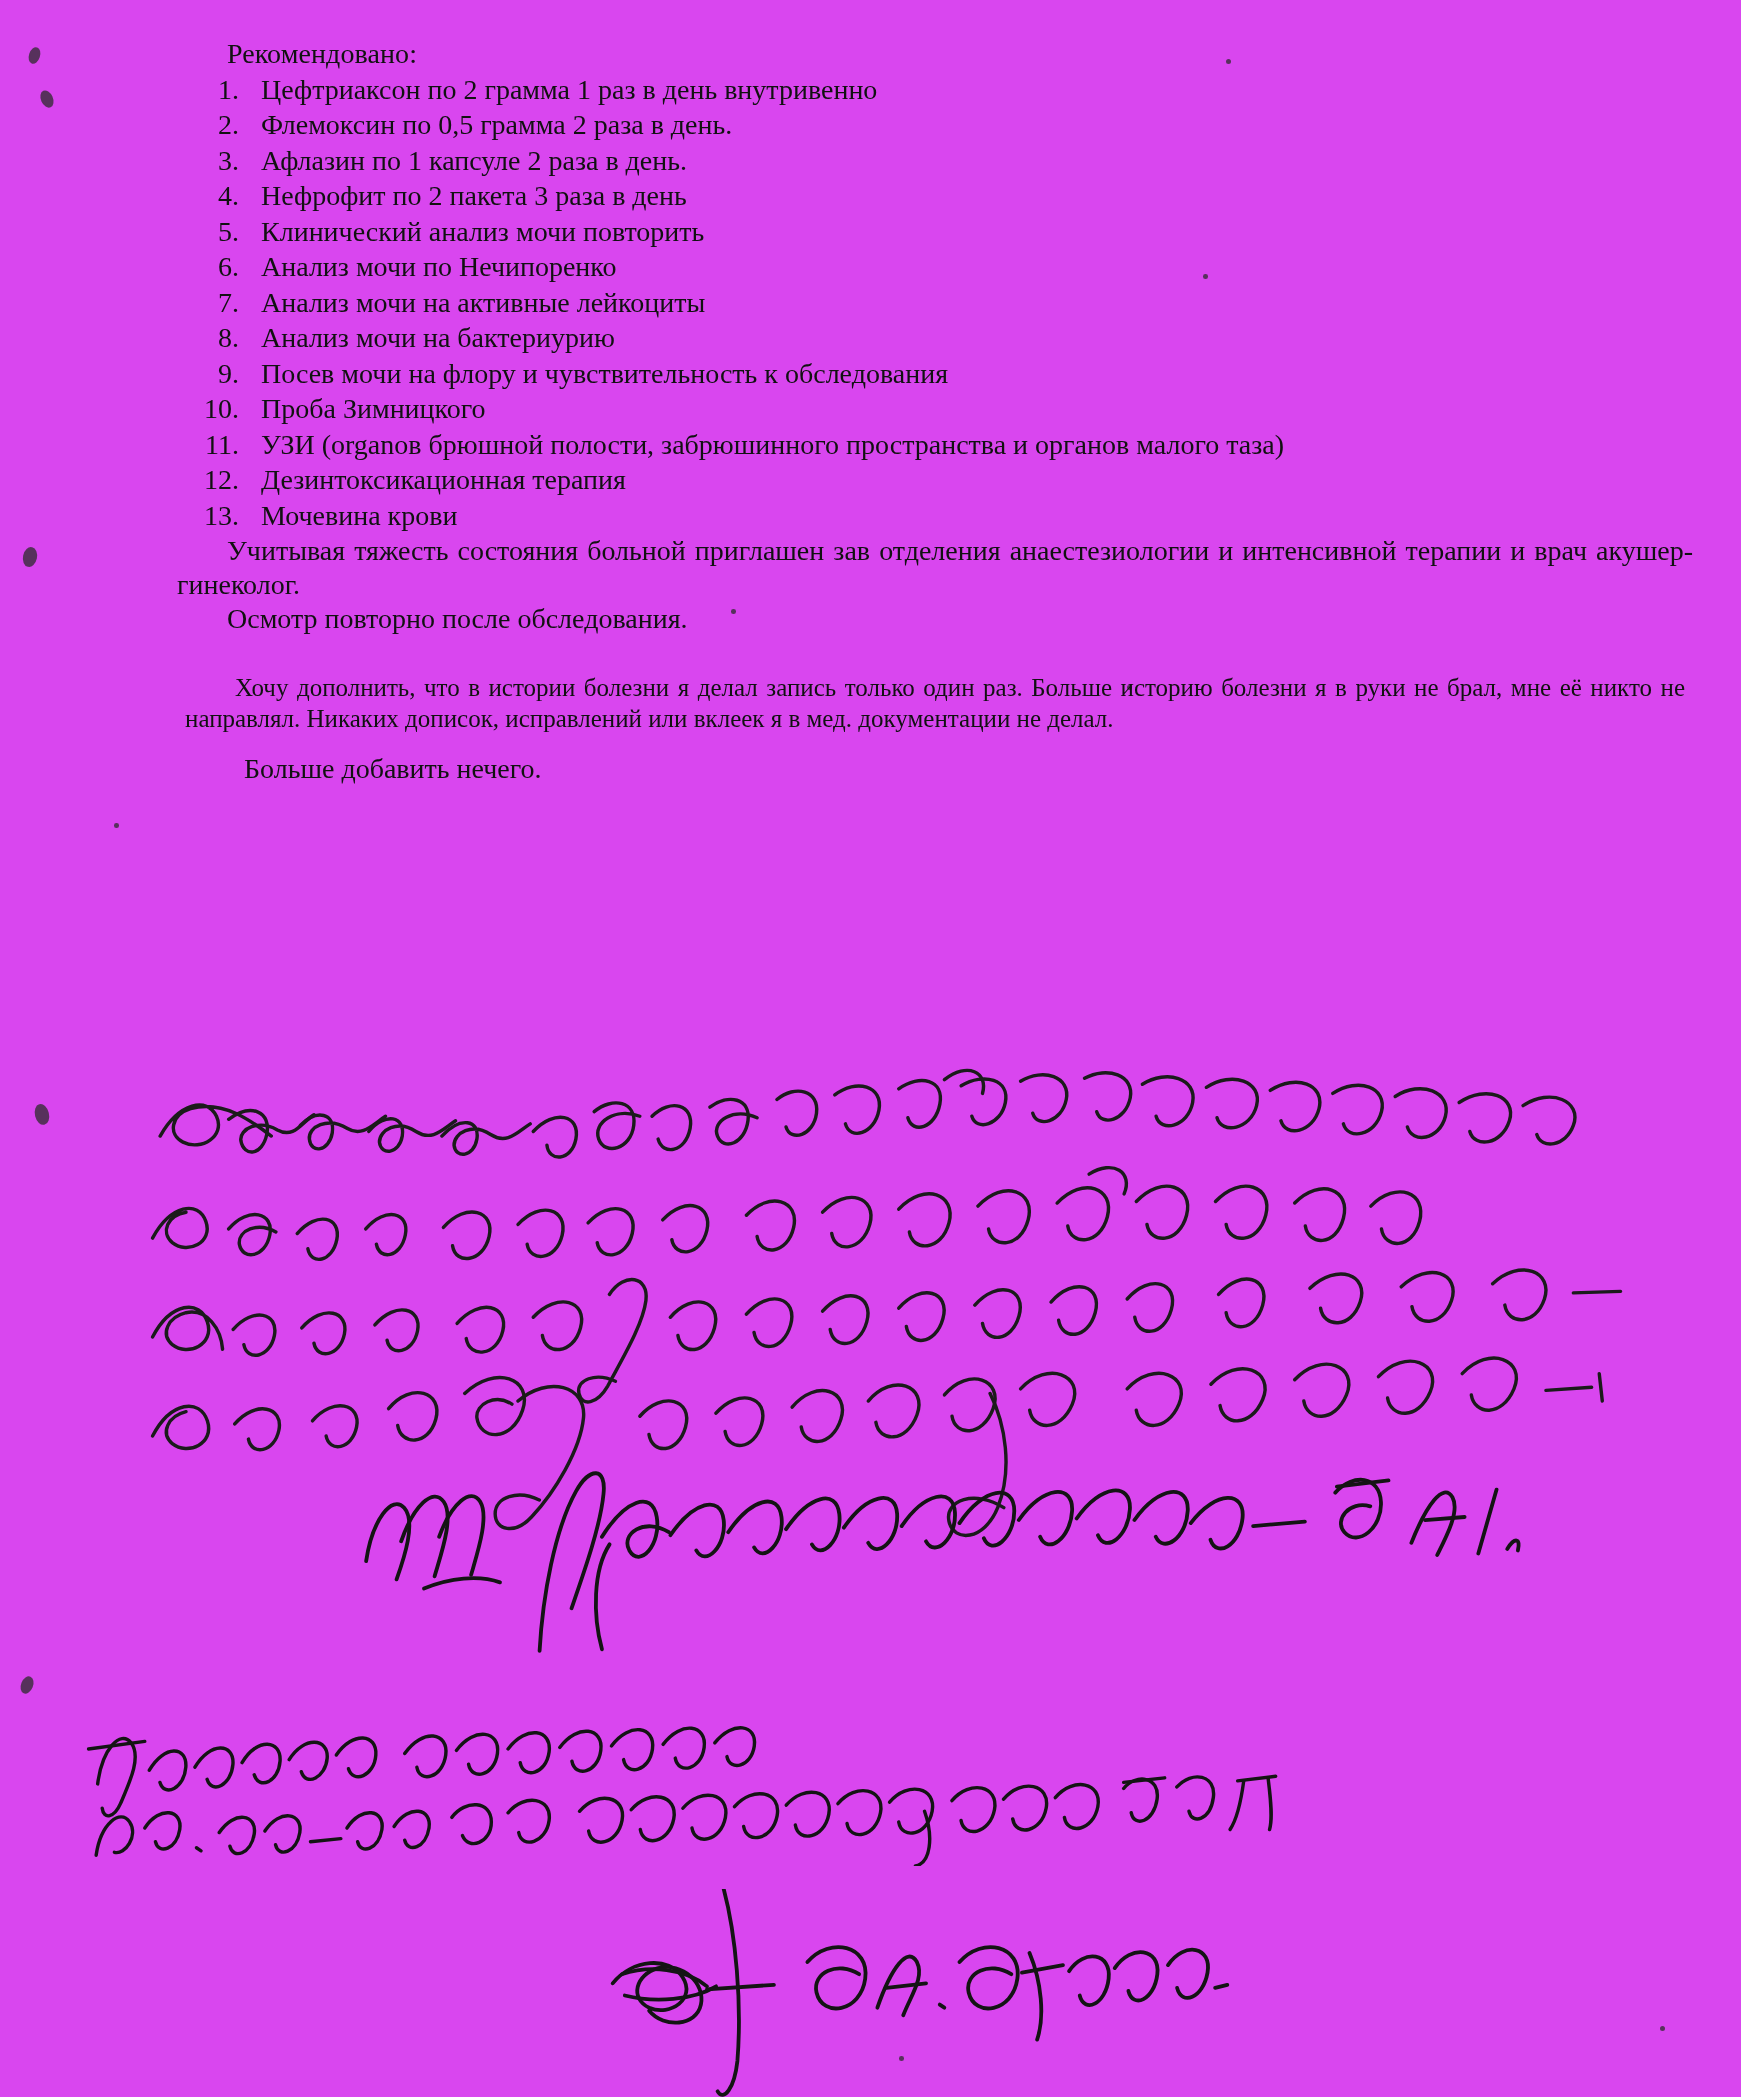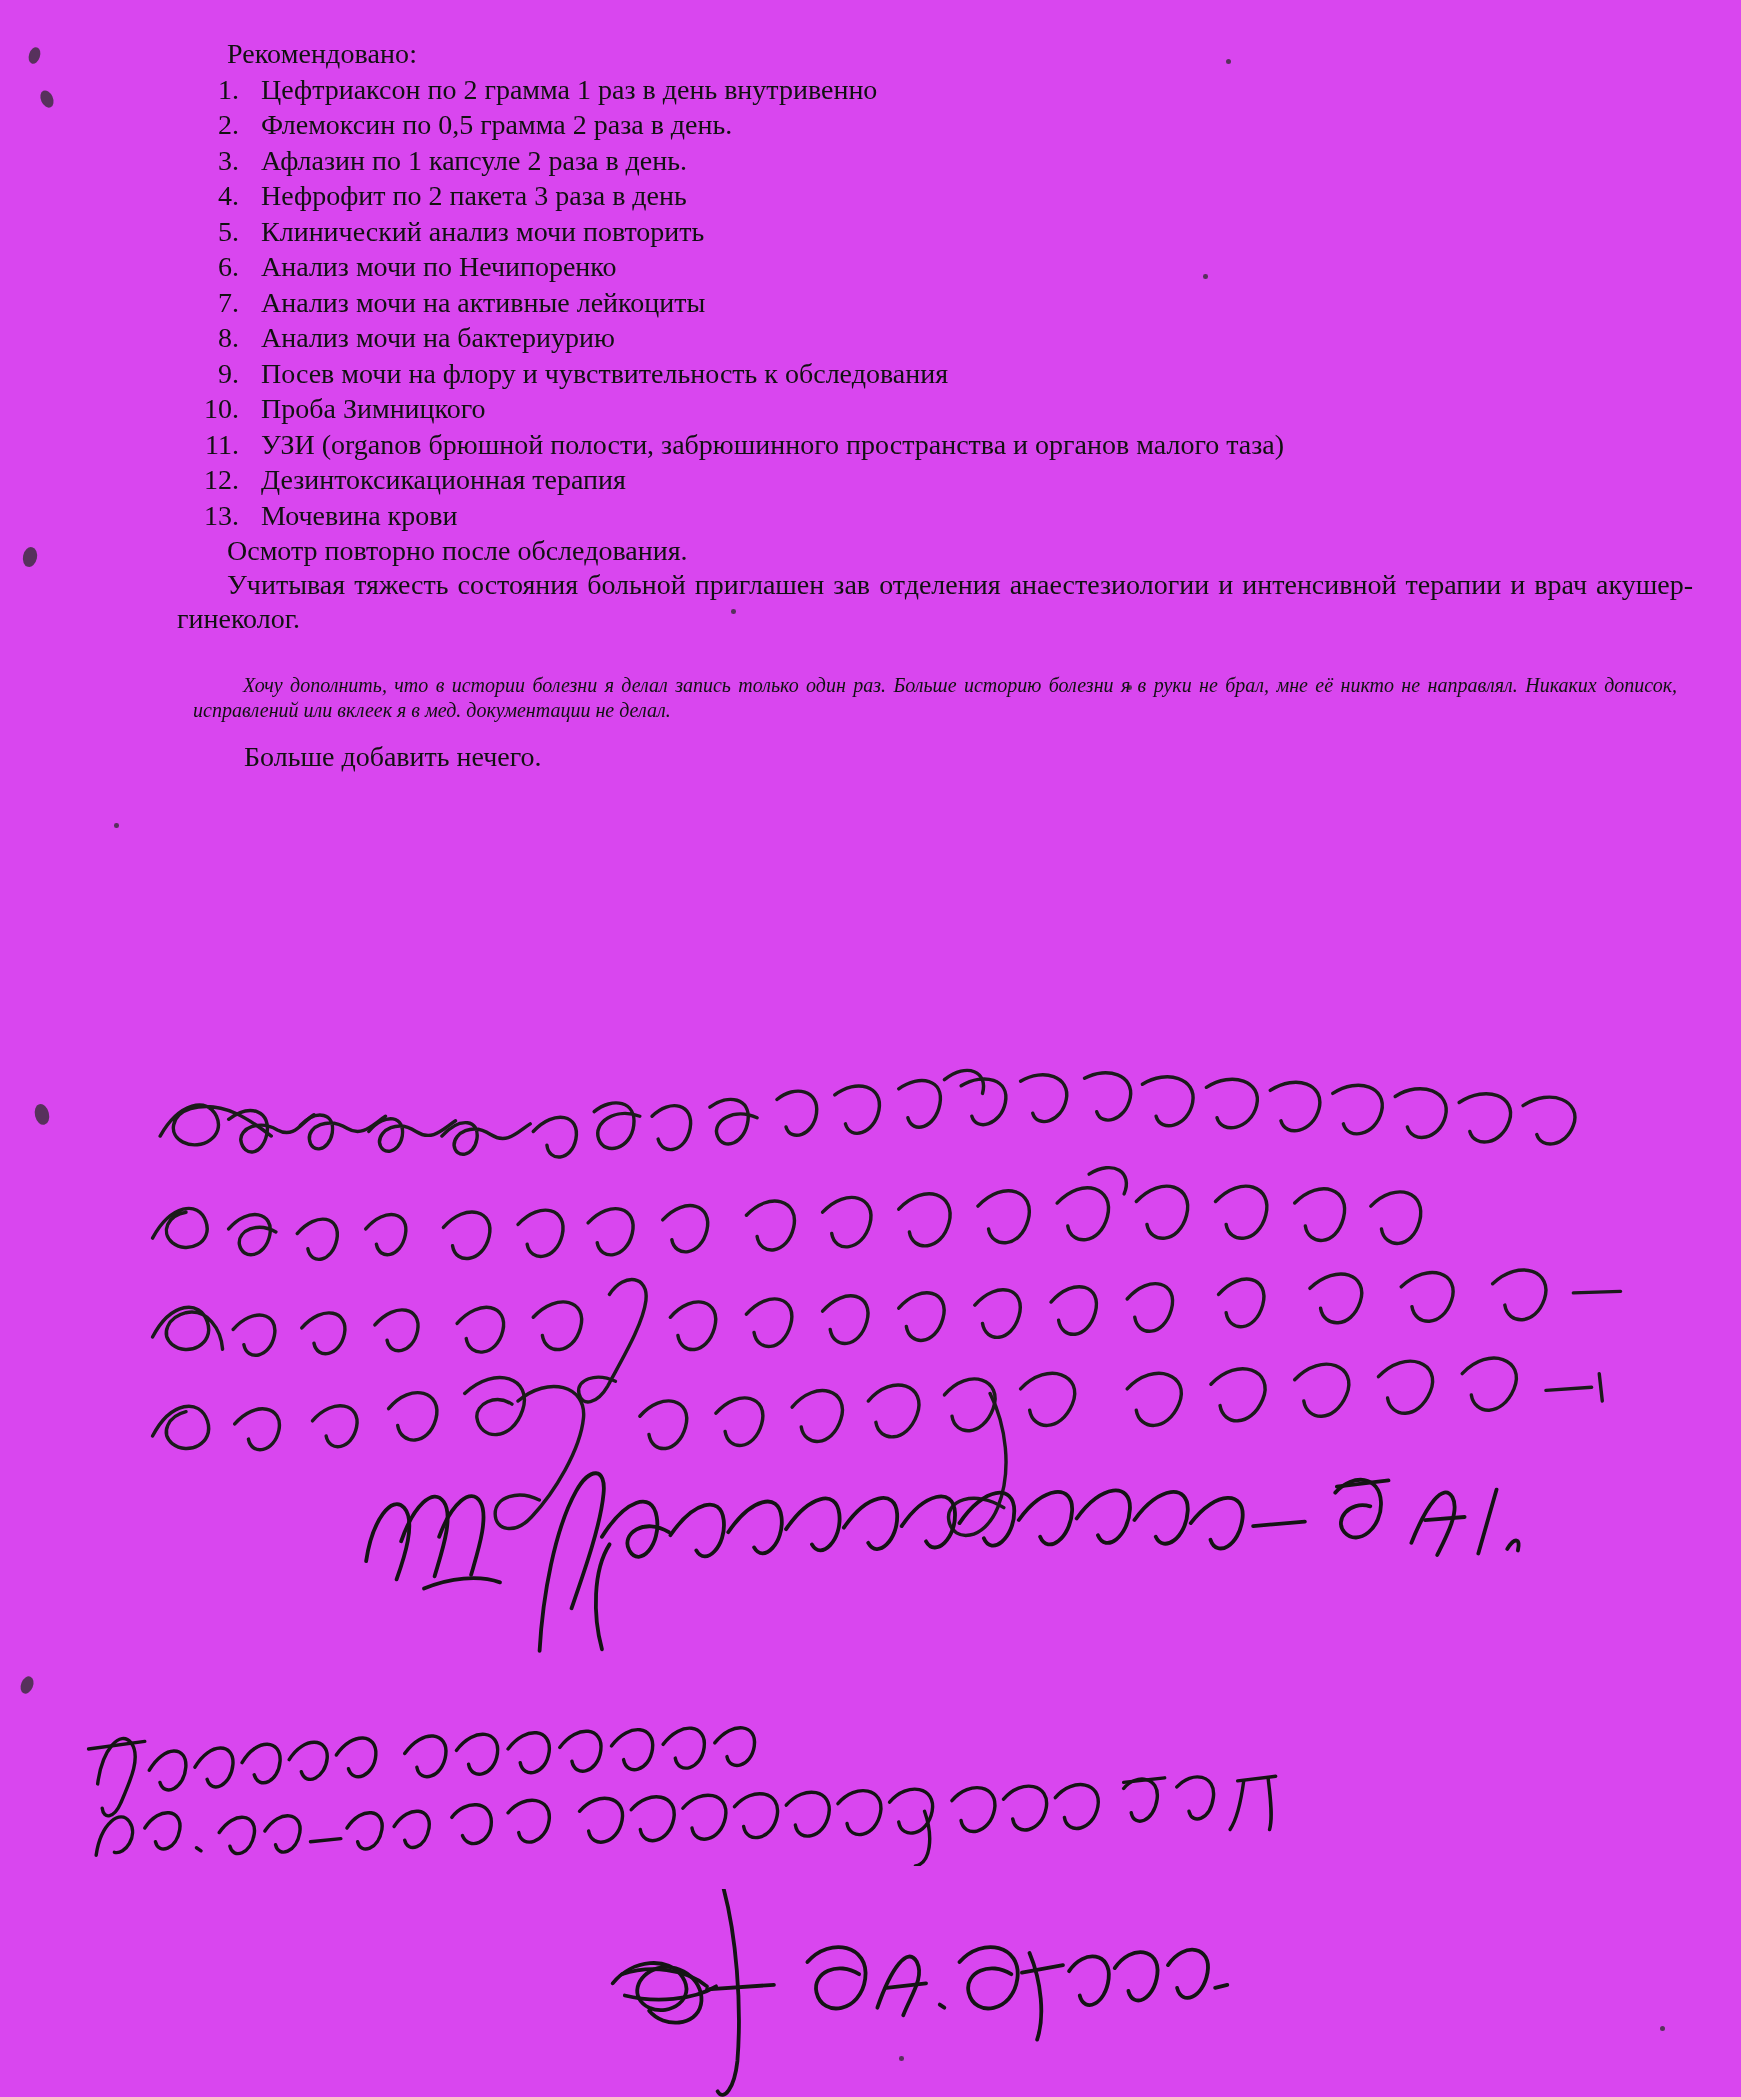--- a/index.html
+++ b/index.html
@@ -83,27 +83,26 @@
     text-align: justify;
     text-align-last: left;
     padding-left: 0;
     text-indent: 50px;
   }
 
   .gap-block {
     margin-top: 37px;
   }
   .closing {
-    font-size: 20px;
+    font-size: 25px;
     line-height: 1.235;
     text-align: justify;
     text-align-last: left;
     text-indent: 50px;
-    margin: 16px;
-    font-style: italic;
+    margin: 8px;
   }
   .closing2 {
     font-size: 28px;
     line-height: 1.235;
     margin: 17px;
     padding-left: 50px;
   }
 
   
   .hand {
@@ -193,22 +192,22 @@
       <li>
         <span class="num">12.</span>
         <span class="txt">Дезинтоксикационная терапия</span>
       </li>
       <li>
         <span class="num">13.</span>
         <span class="txt">Мочевина крови</span>
       </li>
     </ol>
 
+    <p class="after-list justify">Учитывая тяжесть состояния больной приглашен зав отделения анаестезиологии и интенсивной терапии и врач акушер-гинеколог.</p>
     <p class="after-list">Осмотр повторно после обследования.</p>
-    <p class="after-list justify">Учитывая тяжесть состояния больной приглашен зав отделения анаестезиологии и интенсивной терапии и врач акушер-гинеколог.</p>
 
     <div class="gap-block">
       <p class="closing">Хочу дополнить, что в истории болезни я делал запись только один раз. Больше историю болезни я в руки не брал, мне её никто не направлял. Никаких дописок, исправлений или вклеек я в мед. документации не делал.</p>
       <p class="closing2">Больше добавить нечего.</p>
     </div>
   </div>
 
   <div class="hand" style="left:137px; top:1066px; width:1493px; height:533px;">
 
     <span class="sr-only">Протокол с моих слов</span>

